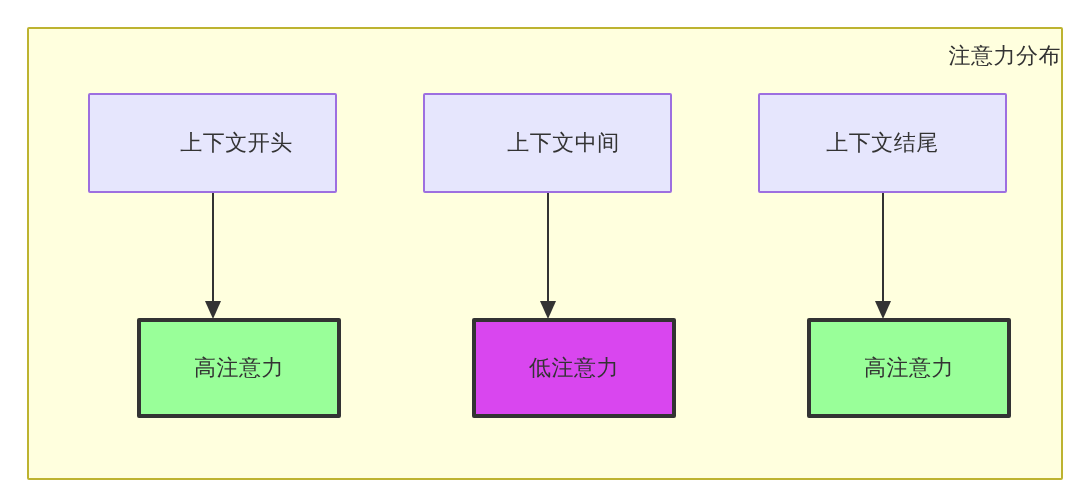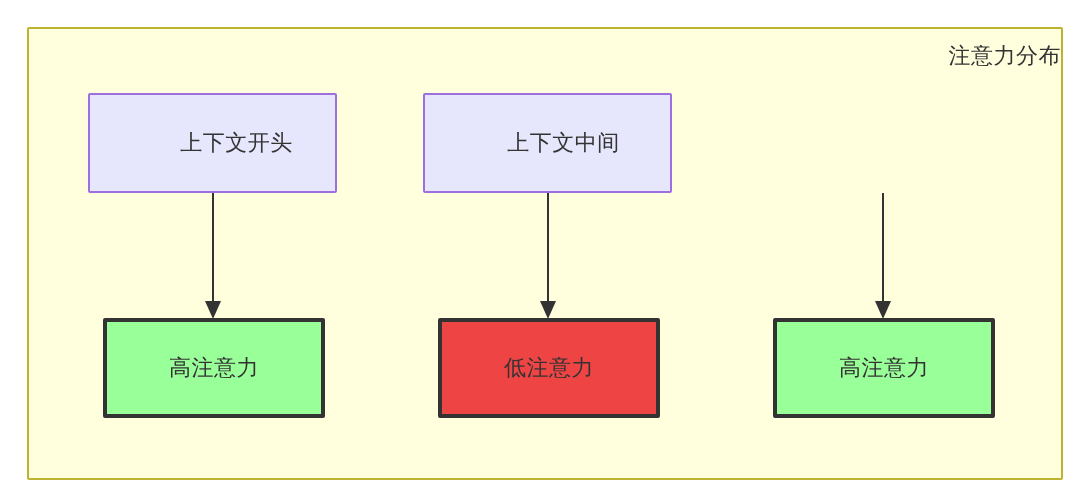--- a/index.html
+++ b/index.html
@@ -64,27 +64,28 @@
     border: 2px solid #9d6fe0;
     border-radius: 2px;
     width: 249px;
     height: 100px;
     top: 93px;
   }
 
   .node-attn {
     border: 4px solid #333333;
     border-radius: 2px;
-    width: 222px;
+    width: 204px;
     height: 100px;
     top: 318px;
+    margin-left: 34px;
   }
 
   .fill-high { background: #99ff99; }
-  .fill-low  { background: #ef4444; }
+  .fill-low  { background: #d946ef; }
 
   
   .col1-top { left: 88px; padding-left: 48px; }
   .col2-top { left: 423px; padding-left: 32px; }
   .col3-top { left: 758px; }
 
   .col1-bot { left: 103px; }
   .col2-bot { left: 438px; }
   .col3-bot { left: 773px; }
 
@@ -114,20 +115,23 @@
   </div>
 
   <div class="node node-context col1-top">
     <span>上下文开头</span>
   </div>
 
   <div class="node node-context col2-top">
     <span>上下文中间</span>
   </div>
 
+  <div class="node node-context col3-top">
+    <span>上下文结尾</span>
+  </div>
 
   <div class="edge edge1">
     <svg viewBox="0 0 24 127" xmlns="http://www.w3.org/2000/svg">
       <line x1="12" y1="0" x2="12" y2="112" stroke="#333333" stroke-width="2"></line>
       <polygon points="12,126 4,108 20,108" fill="#333333"></polygon>
     </svg>
   </div>
 
   <div class="edge edge2">
     <svg viewBox="0 0 24 127" xmlns="http://www.w3.org/2000/svg">

